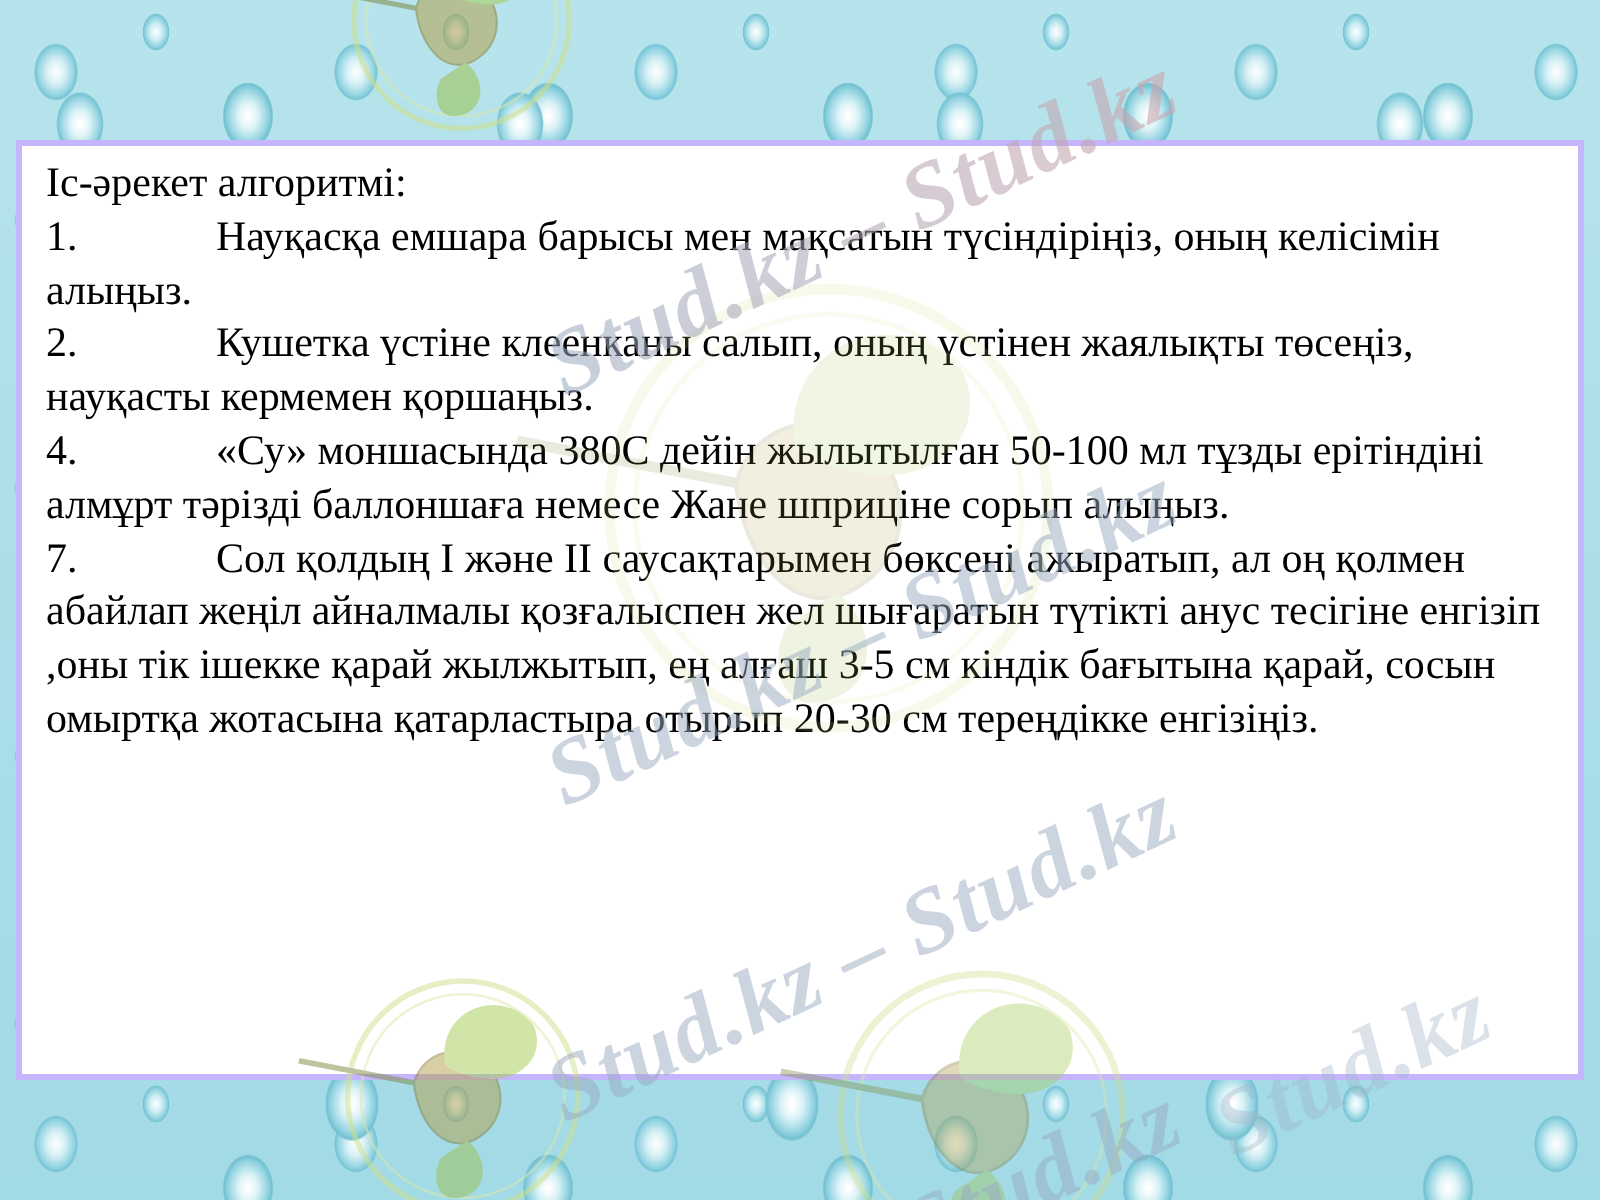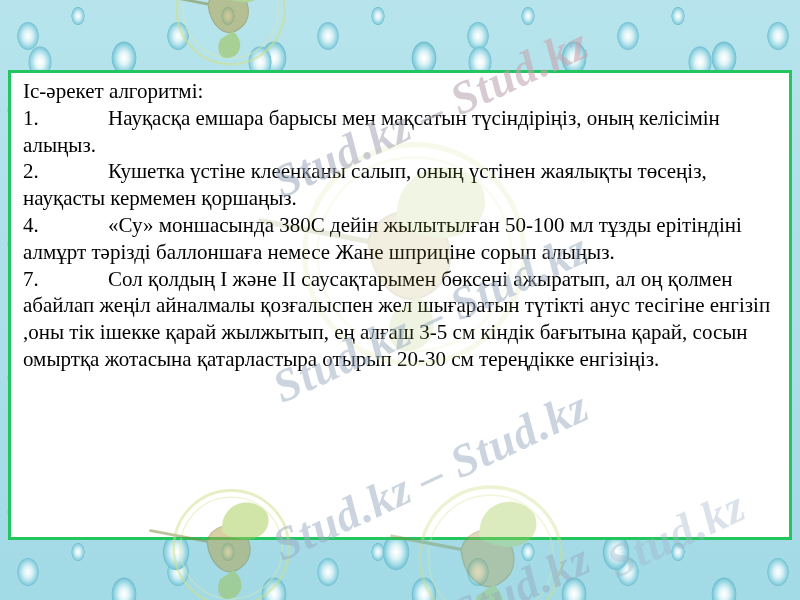--- a/index.html
+++ b/index.html
@@ -24,21 +24,21 @@
       linear-gradient(180deg,#b7e4ec 0%, #abdee8 55%, #a2dae6 100%);
     background-size:
       220px 200px, 220px 200px,
       150px 134px, 150px 134px, 150px 134px, 150px 134px, 150px 134px, 150px 134px, 150px 134px, 150px 134px,
       100% 100%;
   }
 
   
   .panel{
     position:absolute;left:8px;top:70px;width:784px;height:470px;
-    background:#ffffff;border:3px solid #22c55e;box-sizing:border-box;
+    background:#ffffff;border:3px solid #c4b5fd;box-sizing:border-box;
     padding:5px 12px 0 12px;overflow:hidden;
   }
   .panel p{margin:0;font-size:21px;line-height:26.8px;color:#000;}
   .num{display:inline-block;width:85px;}
 
   
   .wm{
     position:absolute;white-space:nowrap;pointer-events:none;
     font-family:"Liberation Serif",serif;font-style:italic;font-weight:bold;
     font-size:46px;line-height:54px;letter-spacing:1px;

